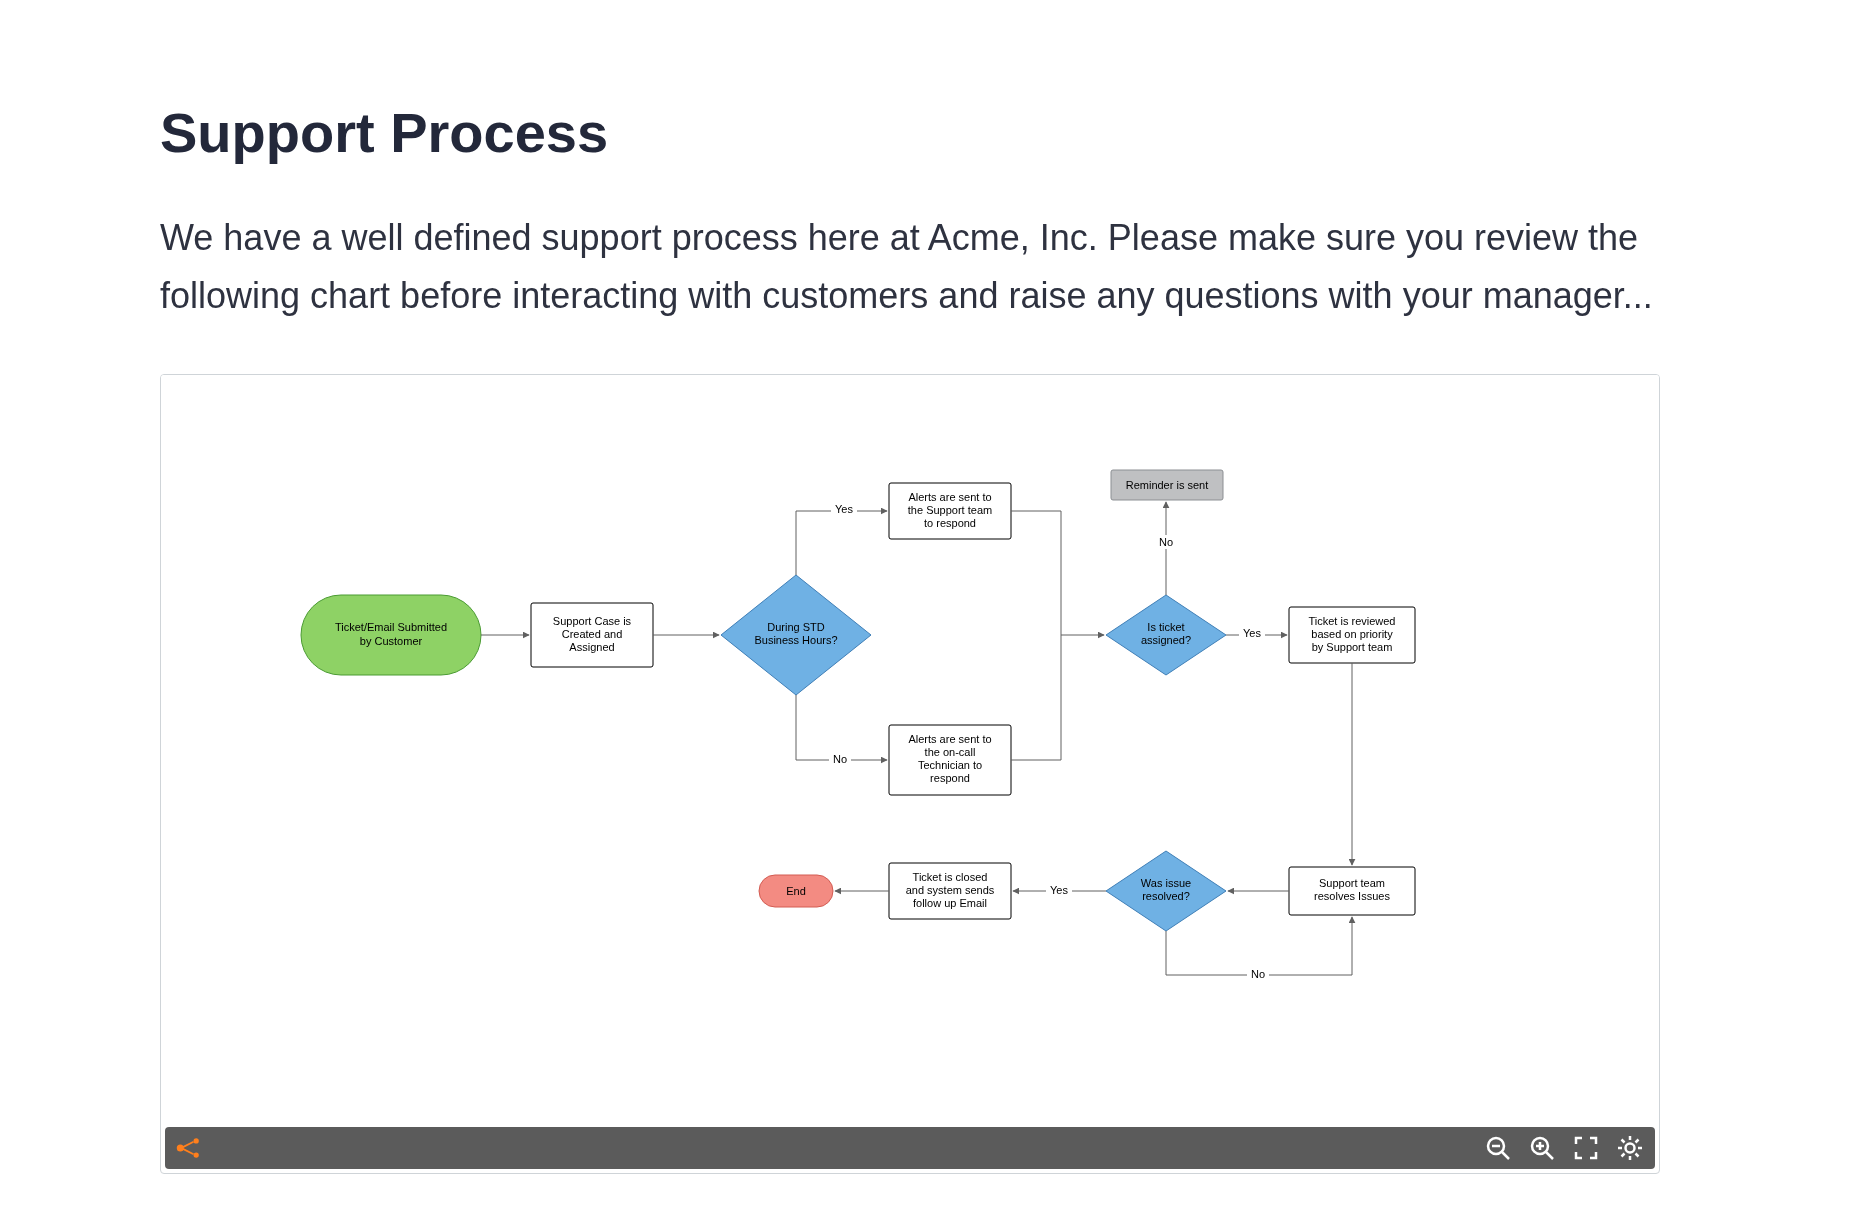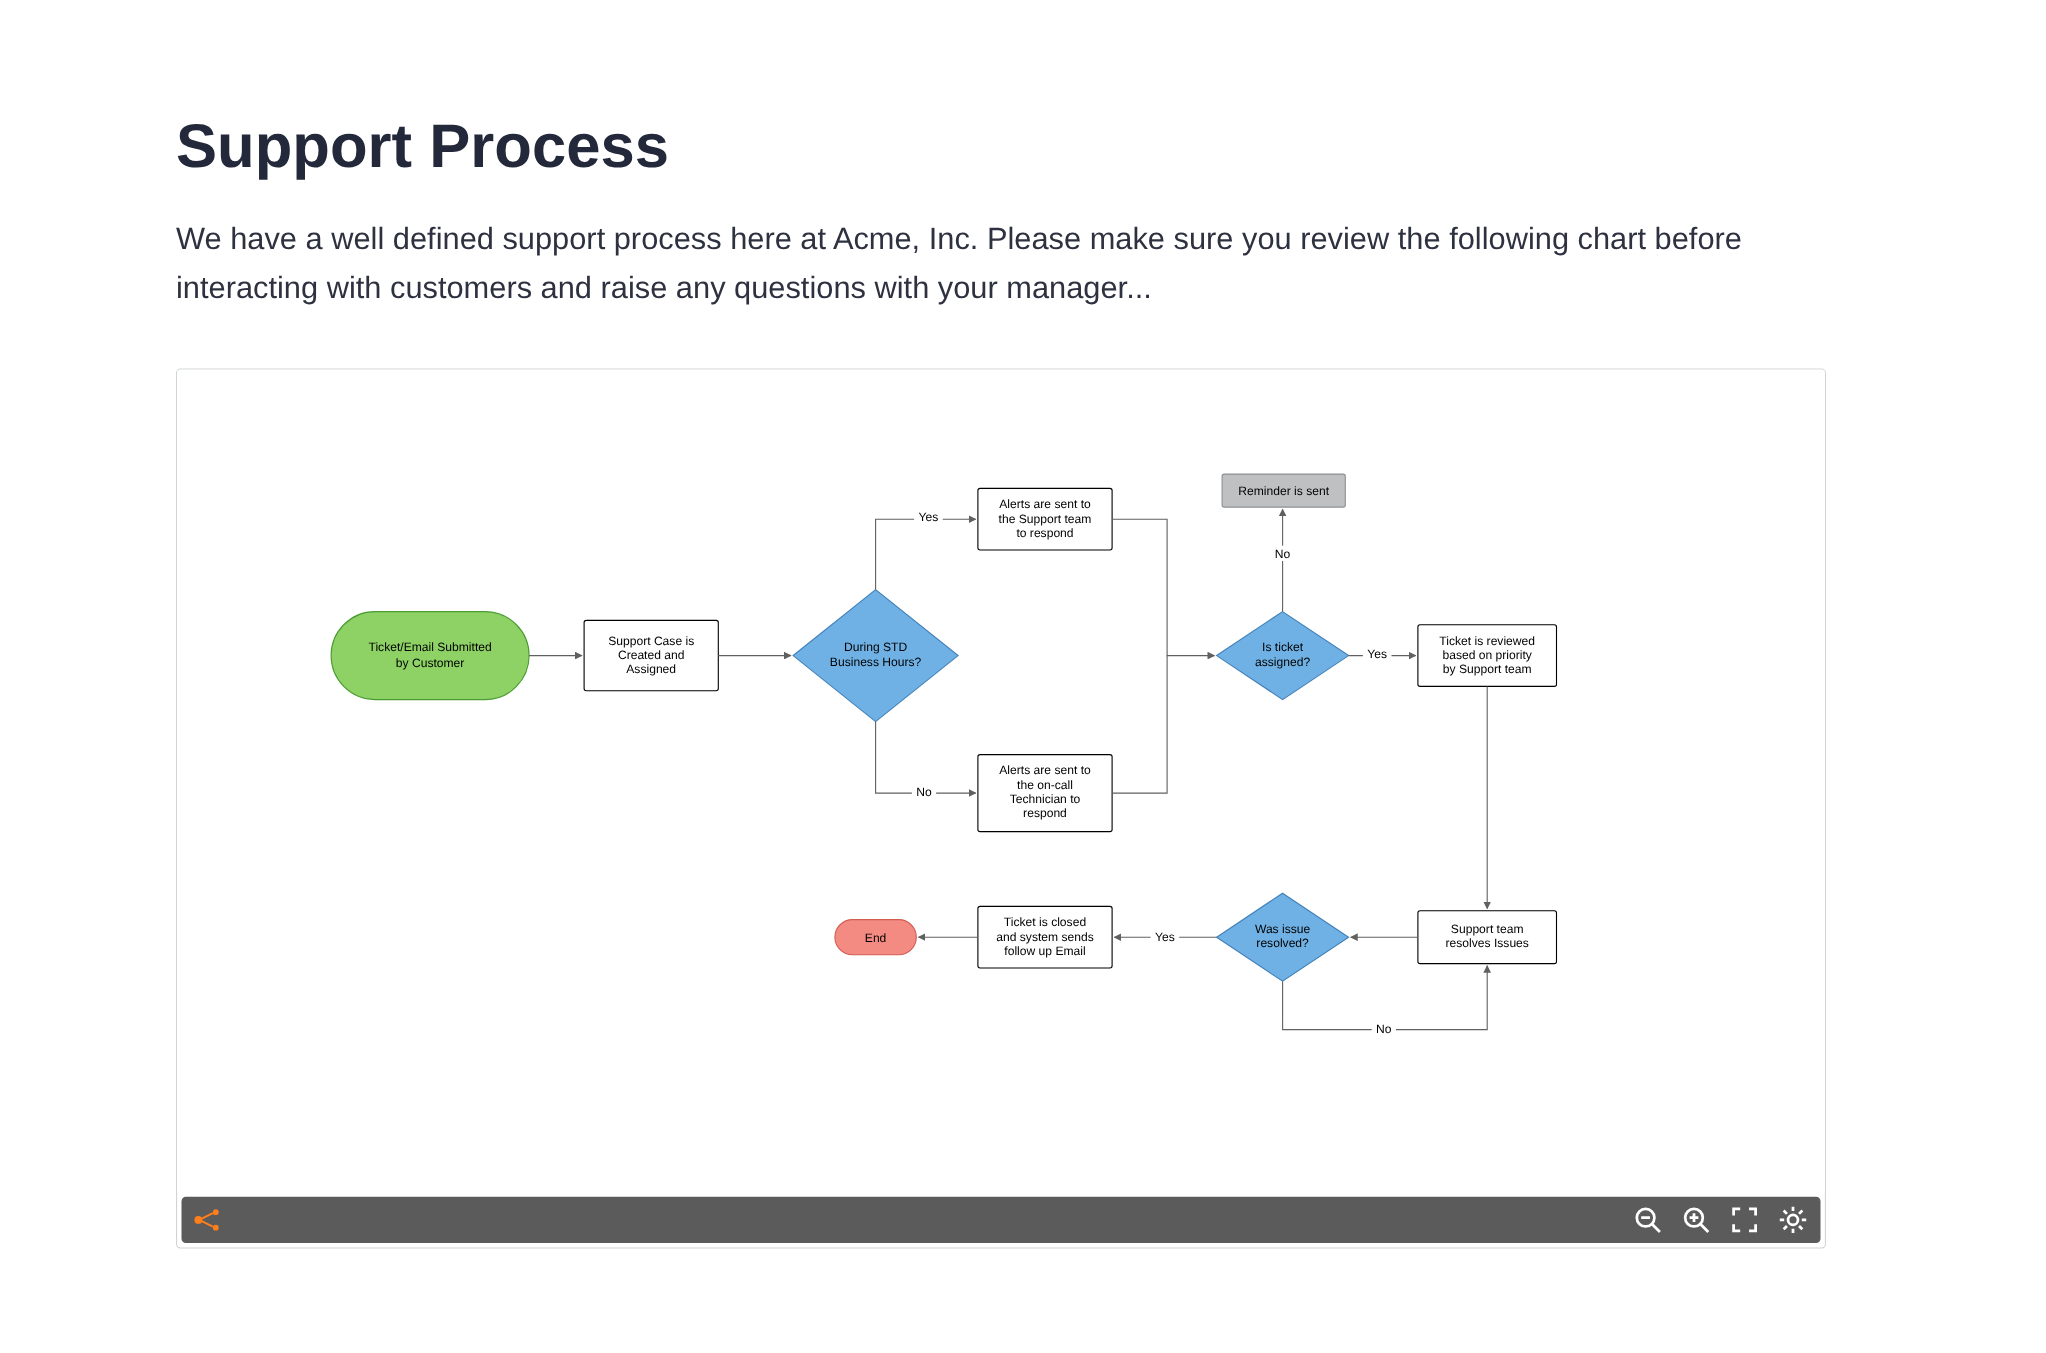--- a/index.html
+++ b/index.html
@@ -12,24 +12,24 @@
   .page {
     width: 1860px;
     height: 1230px;
     box-sizing: border-box;
     padding: 60px 160px 0 160px;
   }
   h1.page-title {
     font-size: 56px;
     font-weight: 700;
     color: #23283a;
-    margin: 40px 0 30px 0;
+    margin: 40px 0 44px 0;
   }
   p.page-intro {
-    font-size: 28px;
+    font-size: 36px;
     line-height: 1.6;
     color: #2e3240;
     margin: 0 0 50px 0;
     max-width: 1500px;
   }
   .diagram-frame {
     width: 1500px;
     height: 800px;
     border: 1px solid #cfd4d8;
     border-radius: 4px;

